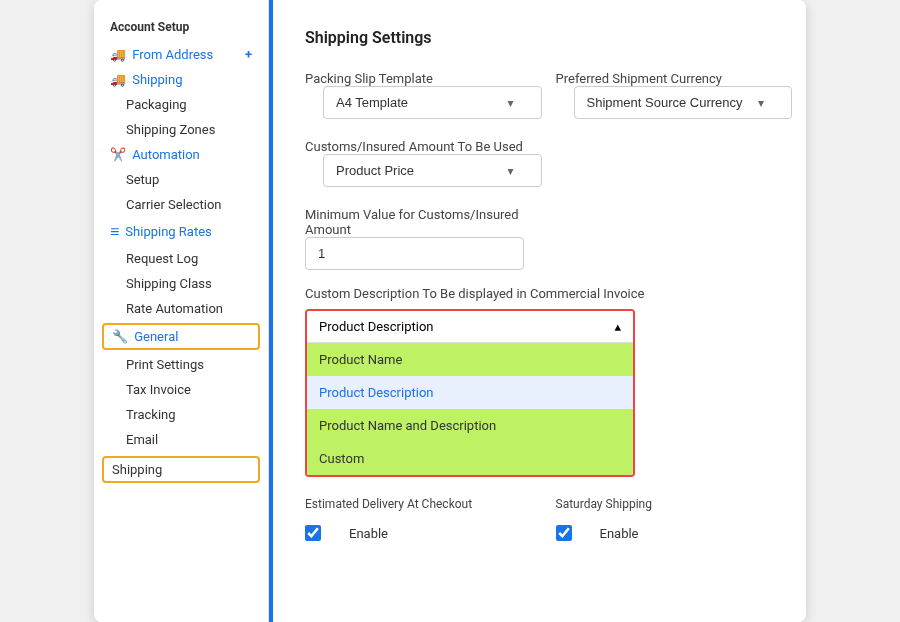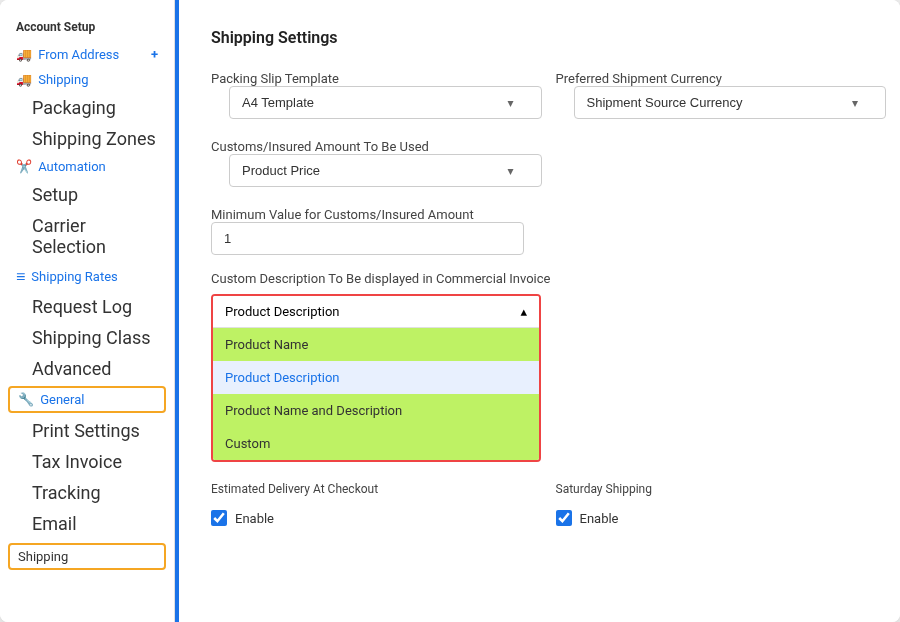--- a/index.html
+++ b/index.html
@@ -6,21 +6,21 @@
     body {
       font-family: -apple-system, BlinkMacSystemFont, 'Segoe UI', Roboto, sans-serif;
       font-size: 13px;
       background: #f0f0f0;
       display: flex;
       justify-content: center;
       align-items: center;
       min-height: 100vh;
     }
     .page-wrapper {
-      width: 900px;
+      width: 712px;
       height: 622px;
       background: white;
       border-radius: 8px;
       box-shadow: 0 2px 12px rgba(0,0,0,0.15);
       display: flex;
       overflow: hidden;
     }
     
     .sidebar {
       width: 175px;
@@ -43,21 +43,21 @@
       cursor: pointer;
       color: #333;
       font-size: 13px;
       gap: 6px;
     }
     .sidebar-item.blue-text { color: #1a73e8; }
     .sidebar-item-sub {
       padding: 5px 16px 5px 32px;
       cursor: pointer;
       color: #333;
-      font-size: 18px;
+      font-size: 13px;
     }
     
     .main-content {
       flex: 1;
       padding: 28px 32px;
       overflow-y: auto;
       background: #fff;
     }
     .page-title {
       font-size: 16px;
@@ -158,20 +158,21 @@
     }
     .checkbox-row input[type="checkbox"] {
       width: 16px;
       height: 16px;
       accent-color: #1a73e8;
       cursor: pointer;
     }
     .checkbox-label {
       font-size: 13px;
       color: #333;
+      margin-left: 20px;
     }
     .section-label {
       font-size: 12px;
       color: #444;
       margin-bottom: 6px;
     }
     
     .sidebar-item.orange-border {
       border: 2px solid #f5a623;
       border-radius: 4px;
@@ -222,21 +223,21 @@
       <span style="color:#1a73e8;font-size:16px;">≡</span>
       <span>Shipping Rates</span>
     </div>
     <div class="sidebar-item-sub">
       <span>Request Log</span>
     </div>
     <div class="sidebar-item-sub">
       <span>Shipping Class</span>
     </div>
     <div class="sidebar-item-sub">
-      <span>Advanced</span>
+      <span>Rate Automation</span>
     </div>
 
     <div class="sidebar-item orange-border">
       <span style="color:#1a73e8;">🔧</span>
       <span>General</span>
     </div>
     <div class="sidebar-item-sub">
       <span>Print Settings</span>
     </div>
     <div class="sidebar-item-sub">

